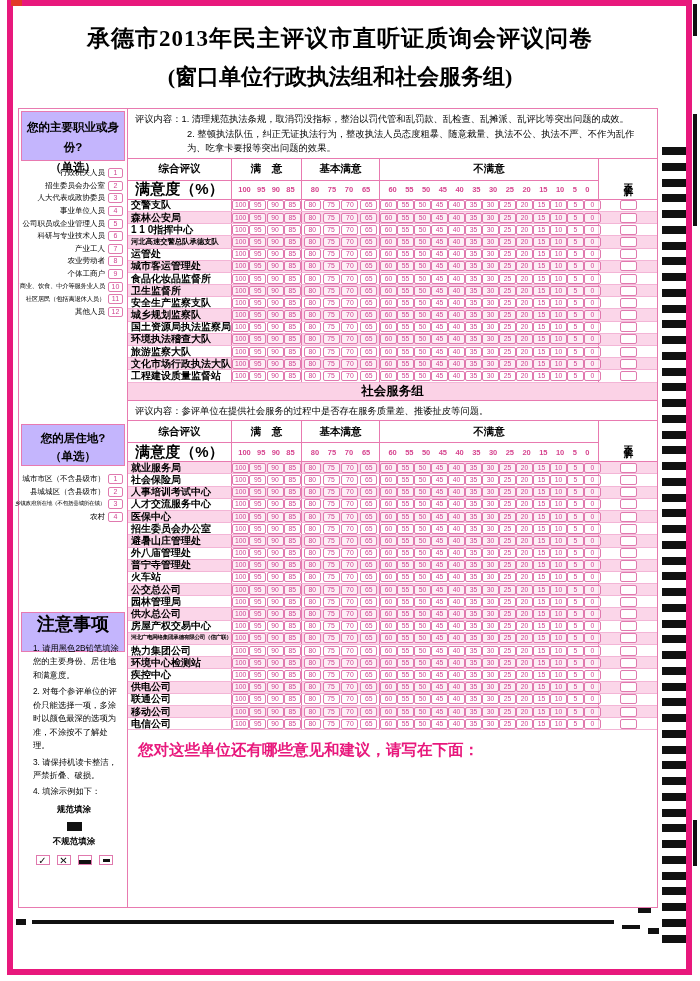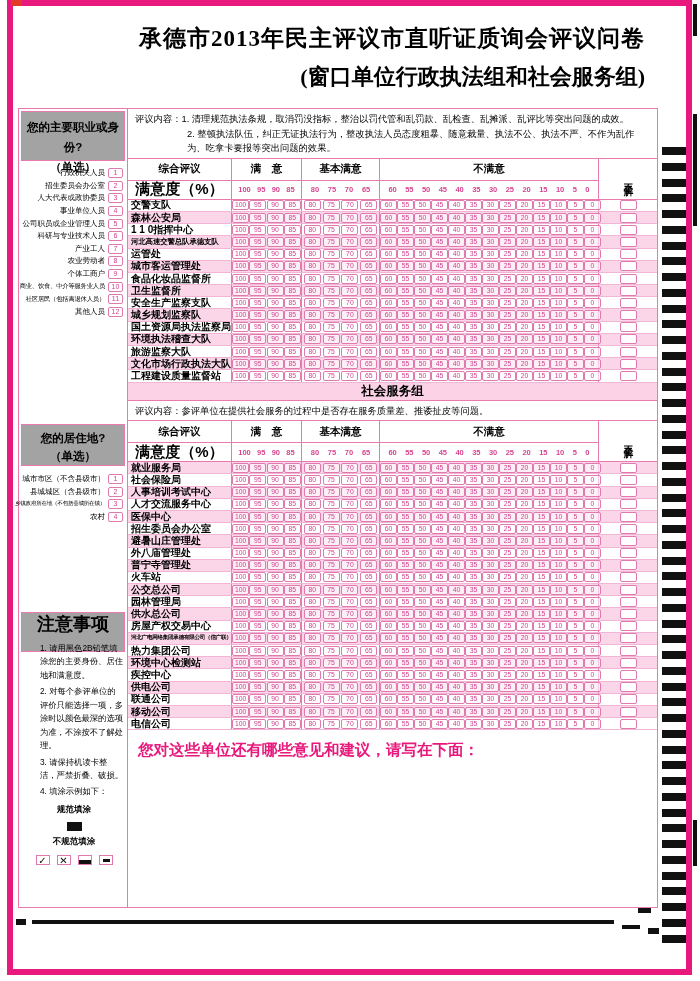--- a/index.html
+++ b/index.html
@@ -2,48 +2,48 @@
 <html><head>
 <meta charset="utf-8">
 <style>
   html,body{margin:0;padding:0;background:#fff;}
   .page{position:relative;width:700px;height:981px;background:#fff;overflow:hidden;
         font-family:"Liberation Sans","DejaVu Sans",sans-serif;color:#111;}
   .frame{position:absolute;left:7px;top:0;right:8px;bottom:6px;border:6px solid #e8187c;pointer-events:none;}
   .red-mark{position:absolute;left:11px;top:0;width:11px;height:6px;background:#e23a28;}
   .edge-seg{position:absolute;left:693px;width:4px;background:#111;}
 
-  .title{position:absolute;left:35px;top:20px;width:610px;text-align:right;font-weight:bold;
+  .title{position:absolute;left:35px;top:20px;width:610px;text-align:center;font-weight:bold;
          font-family:"Liberation Serif","DejaVu Serif",serif;color:#000;}
   .title .l1{font-size:23px;line-height:38px;letter-spacing:1px;}
   .title .l2{font-size:22px;line-height:38px;}
 
   .content{position:absolute;left:18px;top:108px;width:640px;height:800px;border:1px solid #e87ab0;
            display:flex;box-sizing:border-box;background:#fff;}
   .sidebar{width:109px;border-right:1px solid #e87ab0;position:relative;flex:none;box-sizing:border-box;}
   .mainarea{flex:1;position:relative;overflow:hidden;display:flex;flex-direction:column;}
 
-  .side-hd{position:absolute;left:2px;right:2px;background:#a3a3a3;border:1px solid #e87ab0;
+  .side-hd{position:absolute;left:2px;right:2px;background:#c4b5fd;border:1px solid #e87ab0;
            text-align:center;font-weight:bold;color:#000;box-sizing:border-box;}
   .occ-hd{top:2px;height:50px;padding-top:5px;font-size:11.5px;line-height:20px;}
   .res-hd{top:315px;height:42px;padding-top:4px;font-size:11.5px;line-height:18px;}
   .notes-hd{top:503px;height:40px;font-size:18px;line-height:23px;}
 
   .side-list{position:absolute;left:18px;right:4px;}
   .occ-list{top:58px;}
   .res-list{top:364px;}
   .side-row{display:flex;justify-content:flex-end;align-items:center;height:12.6px;gap:3px;}
   .side-label{font-size:7.5px;color:#000;white-space:nowrap;}
   .side-label.sq1{font-size:6.3px;letter-spacing:-0.2px;}
   .side-label.sq2{font-size:5.6px;letter-spacing:-0.3px;}
   .side-bubble{flex:none;width:13px;height:8px;border:1px solid #e079ae;border-radius:2px;
                font-size:7px;line-height:8px;text-align:center;color:#cf4390;background:#fff;}
 
   .notes-body{position:absolute;top:533px;left:6px;right:4px;font-size:8.3px;line-height:1.62;color:#000;}
-  .note-p{margin:0 0 3px 15px;}
+  .note-p{margin:0 0 3px 8px;}
   .ex-label{text-align:center;font-weight:bold;font-size:8.5px;margin-top:4px;color:#000;}
   .ex-black{width:15px;height:9px;background:#111;margin:5px auto 4px;}
   .ex-bad-row{display:flex;justify-content:center;gap:7px;margin-top:7px;}
   .ex-box{width:14px;height:10px;border:1px solid #e079ae;font-size:10px;line-height:10px;
           text-align:center;color:#111;position:relative;box-sizing:border-box;background:#fff;}
   .ex-box.half{background:linear-gradient(to top,#111 55%,#fff 55%);}
   .ex-box.dash::after{content:"";position:absolute;left:3px;bottom:2px;width:7px;height:3px;background:#111;}
 
   .band{height:17px;background:#fbd2e6;border-bottom:1px solid #e87ab0;text-align:center;
         font-size:12.5px;font-weight:bold;line-height:17px;color:#000;flex:none;}

